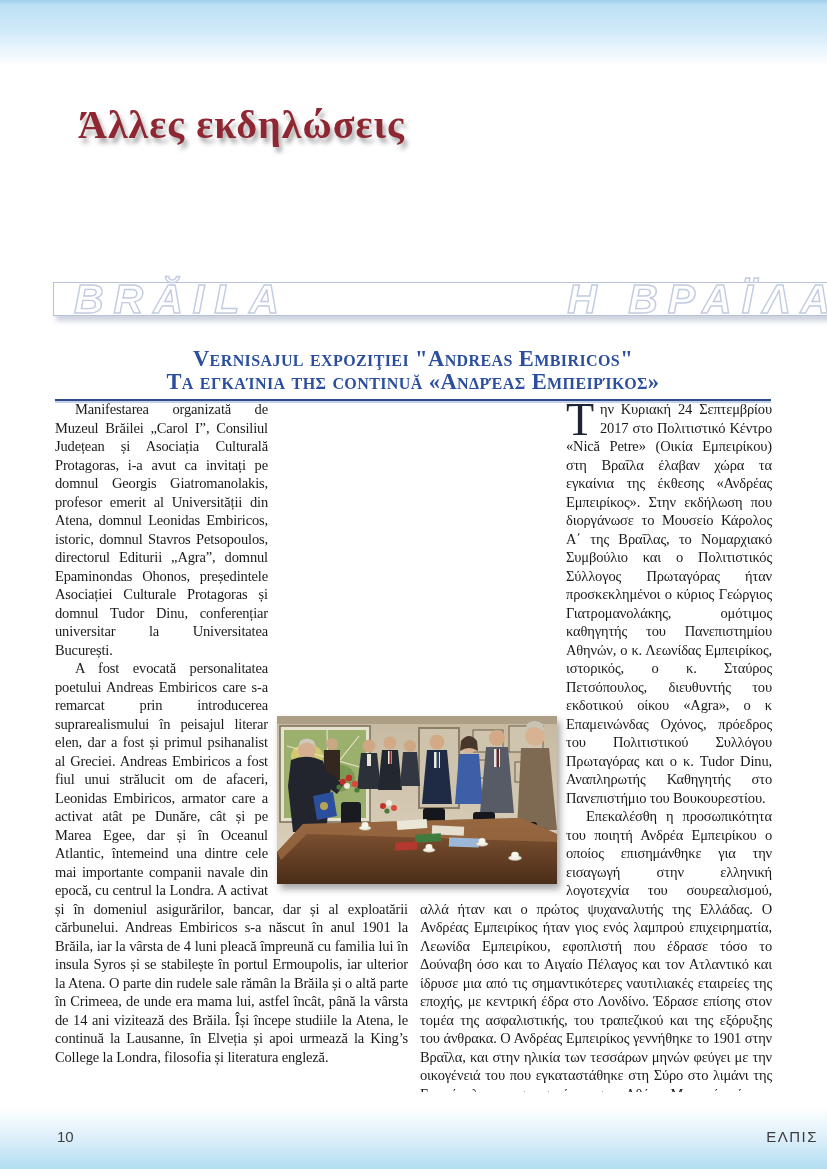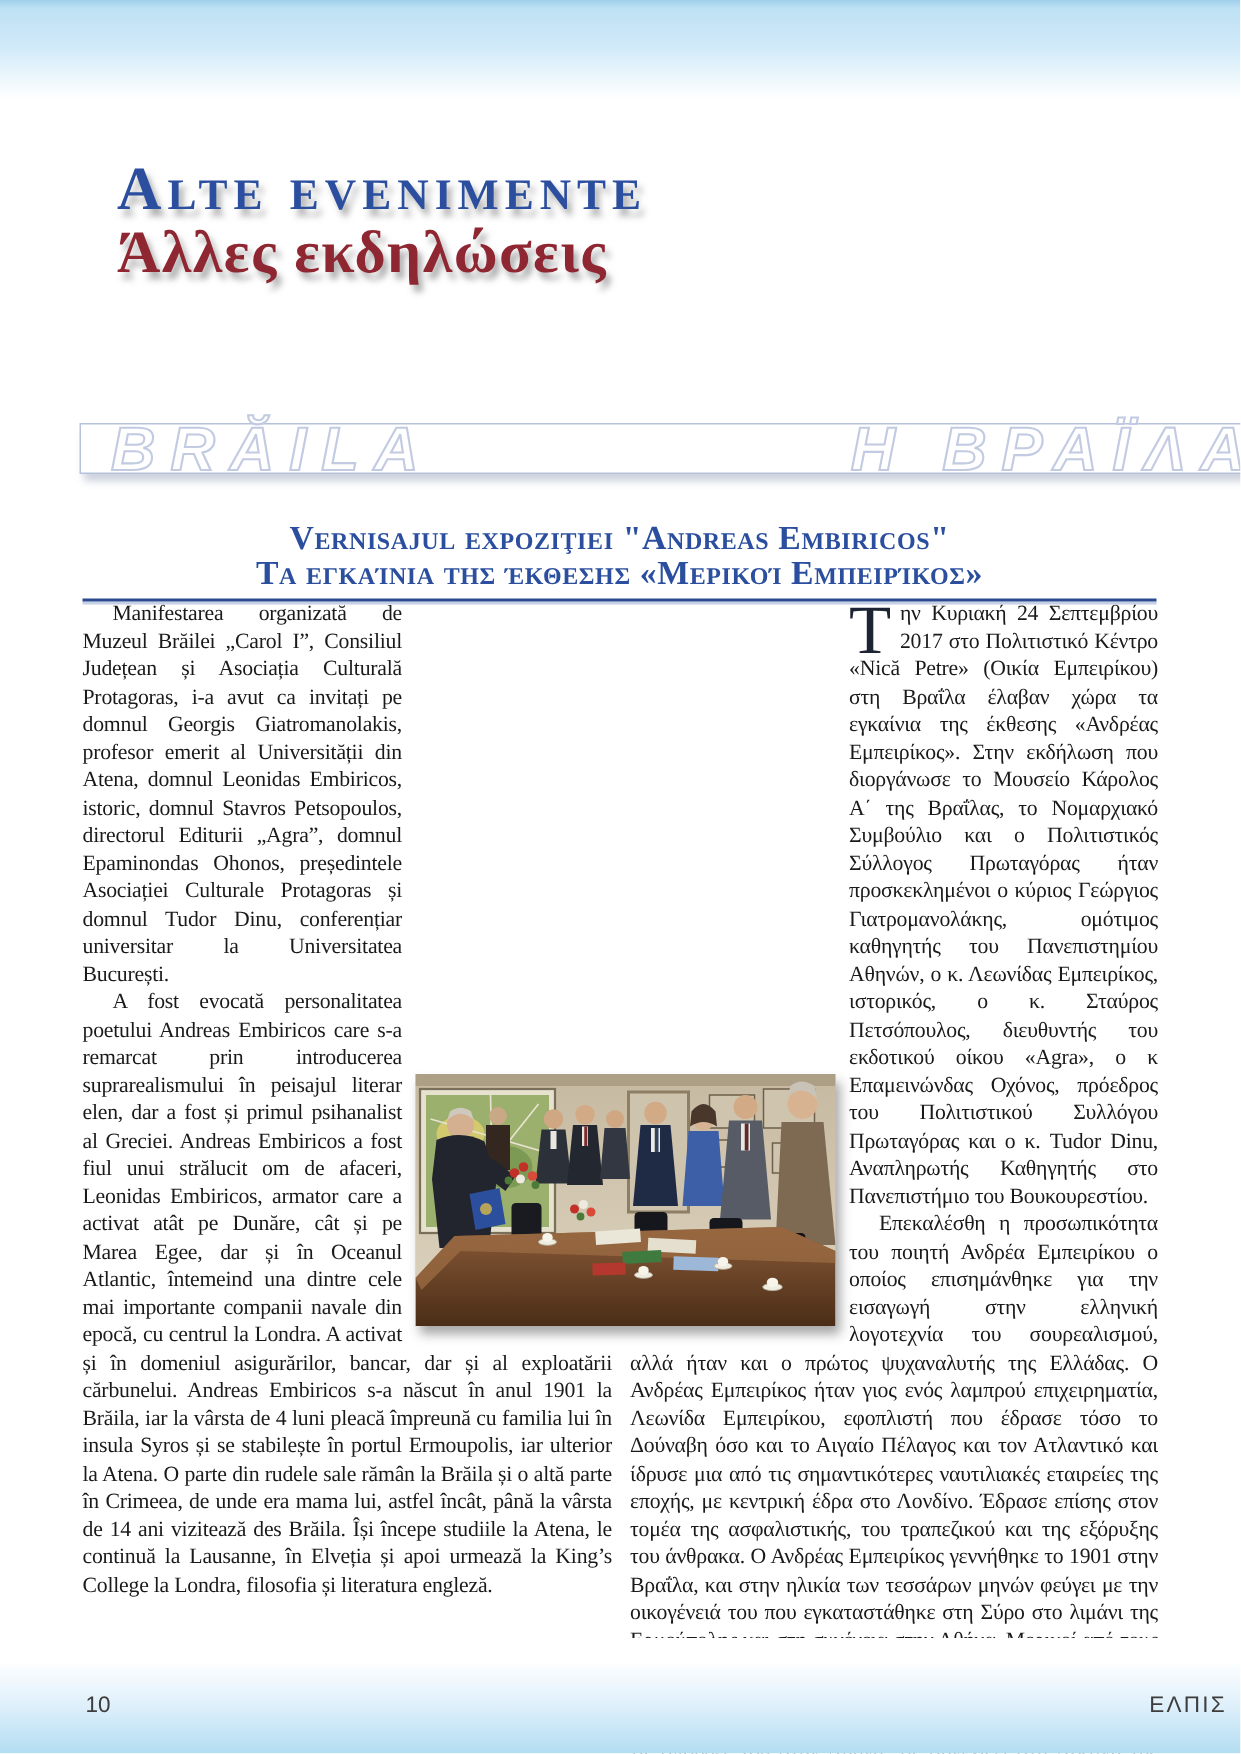--- a/index.html
+++ b/index.html
@@ -87,32 +87,31 @@
   .journal-name { letter-spacing:1.5px;margin-left:48px; }
 </style>
 </head>
 <body>
 
 <div class="page">
 
   <div class="top-band"></div>
 
   <div class="section-titles">
-    <div class="title-ro">Alte evenimente</div>
     <div class="title-el">Άλλες εκδηλώσεις</div>
   </div>
 
   <div class="city-banner">
     <span class="banner-text">BRĂILA</span>
     <span class="banner-text">Η ΒΡΑΪΛΑ</span>
   </div>
 
   <div class="article-title">
     <div class="at-line">Vernisajul expoziţiei "Andreas Embiricos"</div>
-    <div class="at-line">Τα εγκαίνια της έκθεσης «Μερικοί Εμπειρίκος»</div>
+    <div class="at-line">Τα εγκαίνια της continuă «Ανδρέας Εμπειρίκος»</div>
     <div class="title-rule"></div>
   </div>
 
   <div class="col col-left">
     <span class="wrap-spacer spacer-left"></span>
     <p class="indent">Manifestarea organizată de Muzeul Brăilei „Carol I”, Consiliul Județean și Asociația Culturală Protagoras, i-a avut ca invitați pe domnul Georgis Giatromanolakis, profesor emerit al Universității din Atena, domnul Leonidas Embiricos, istoric, domnul Stavros Petsopoulos, directorul Editurii „Agra”, domnul Epaminondas Ohonos, președintele Asociației Culturale Protagoras și domnul Tudor Dinu, conferențiar universitar la Universitatea București.</p>
     <p class="indent">A fost evocată personalitatea poetului Andreas Embiricos care s-a remarcat prin introducerea suprarealismului în peisajul literar elen, dar a fost și primul psihanalist al Greciei. Andreas Embiricos a fost fiul unui strălucit om de afaceri, Leonidas Embiricos, armator care a activat atât pe Dunăre, cât și pe Marea Egee, dar și în Oceanul Atlantic, întemeind una dintre cele mai importante companii navale din epocă, cu centrul la Londra. A activat și în domeniul asigurărilor, bancar, dar și al exploatării cărbunelui. Andreas Embiricos s-a născut în anul 1901 la Brăila, iar la vârsta de 4 luni pleacă împreună cu familia lui în insula Syros și se stabilește în portul Ermoupolis, iar ulterior la Atena. O parte din rudele sale rămân la Brăila și o altă parte în Crimeea, de unde era mama lui, astfel încât, până la vârsta de 14 ani vizitează des Brăila. Își începe studiile la Atena, le continuă la Lausanne, în Elveția și apoi urmează la King’s College la Londra, filosofia și literatura engleză.</p>
 
   </div>
 

